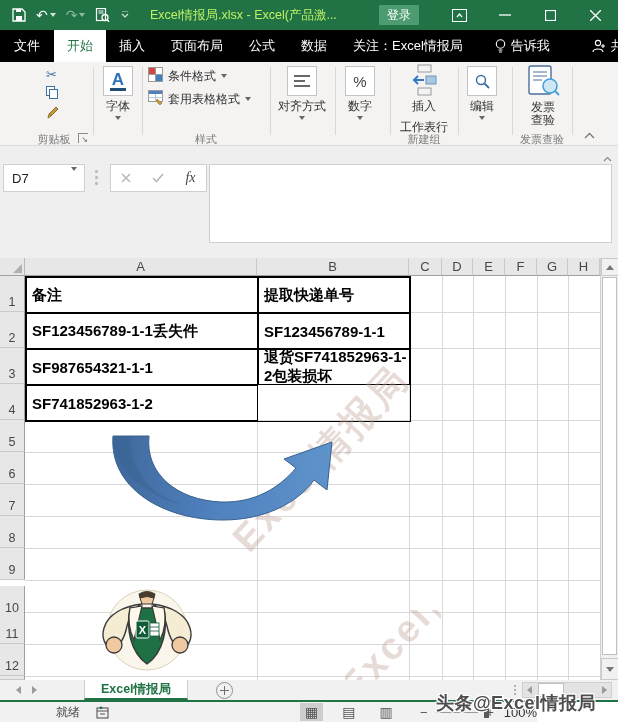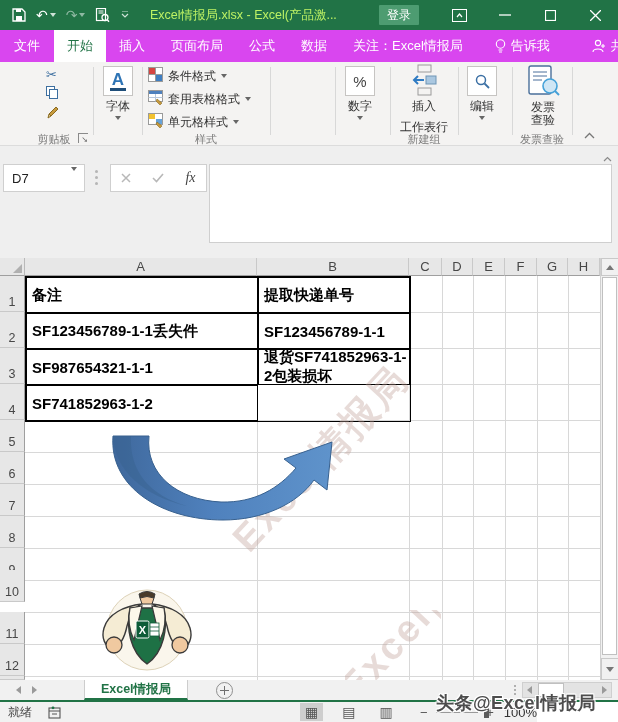--- a/index.html
+++ b/index.html
@@ -10,21 +10,21 @@
   .titlebar { position:absolute; left:0; top:0; width:618px; height:30px; background:#217346; display:flex; align-items:center; color:#fff; }
   .qat { display:flex; align-items:center; gap:10px; padding-left:12px; }
   .qat-btn { display:flex; align-items:center; color:#fff; font-size:14px; line-height:1; cursor:default; }
   .qat-btn.dim { color:#8fb9a3; }
   .caret-down { width:0; height:0; border-left:3px solid transparent; border-right:3px solid transparent; border-top:4px solid #cfe3d8; margin-left:2px; }
   .win-title { position:absolute; left:150px; top:0; height:30px; display:flex; align-items:center; font-size:12.5px; color:#bef264; white-space:nowrap; }
   .login-btn { position:absolute; left:379px; top:5px; width:40px; height:20px; background:#4d9c71; color:#fff; font-size:12px; display:flex; align-items:center; justify-content:center; border-radius:1px; }
   .winctl { position:absolute; top:0; height:30px; width:30px; display:flex; align-items:center; justify-content:center; color:#fff; }
 
   
-  .tabrow { position:absolute; left:0; top:30px; width:618px; height:32px; background:#d946ef; display:flex; align-items:stretch; color:#fff; font-size:13px; }
+  .tabrow { position:absolute; left:0; top:30px; width:618px; height:32px; background:#000000; display:flex; align-items:stretch; color:#fff; font-size:13px; }
   .rtab { display:flex; align-items:center; padding:0 13px; white-space:nowrap; }
   .rtab.active { background:#fff; color:#217346; }
   .rtab.filetab { padding:0 14px; }
   .tab-ico { margin-right:5px; display:flex; align-items:center; }
 
   
   .ribbon { position:absolute; left:0; top:62px; width:618px; height:84px; background:#f4f3f2; border-bottom:1px solid #dcdcdc; }
   .rsep { position:absolute; top:5px; height:68px; width:1px; background:#d8d8d8; }
   .grp-label { position:absolute; top:70px; height:13px; font-size:11px; color:#7a7a7a; text-align:center; }
   .icon-box { width:30px; height:30px; border:1px solid #c6c4c2; background:#fff; display:flex; align-items:center; justify-content:center; margin:0 auto; }
@@ -82,21 +82,21 @@
   .addsheet:before { left:3px; top:7px; width:9px; height:1px; }
   .addsheet:after { left:7px; top:3px; width:1px; height:9px; }
   .sb-dots { margin-left:auto; display:flex; flex-direction:column; gap:2px; margin-right:6px; }
   .sb-dots i { width:2px; height:2px; background:#9a9a9a; border-radius:50%; }
   .hscroll { width:90px; height:16px; background:#e3e3e3; border:1px solid #cfcfcf; display:flex; align-items:center; margin-right:6px; position:relative; }
   .hs-thumb { position:absolute; left:15px; top:0; width:26px; height:14px; background:#fff; border:1px solid #c0c0c0; }
   .hscroll .tri-left { position:absolute; left:4px; }
   .hscroll .tri-right { position:absolute; right:4px; }
 
   
-  .statusbar { position:absolute; left:0; top:702px; width:537px; height:20px; background:#f1f1f1; display:flex; align-items:center; font-size:12px; color:#444; }
+  .statusbar { position:absolute; left:0; top:702px; width:537px; height:20px; background:#f1f1f1; display:flex; align-items:center; font-size:12px; color:#444;padding-left:48px; }
   .ready { margin-left:8px; }
   .acc-ico { margin-left:16px; display:flex; }
   .viewbtns { position:absolute; left:300px; display:flex; gap:14px; align-items:center; }
   .viewbtn { font-size:14px; color:#555; padding:0 5px; line-height:18px; }
   .viewbtn.on { background:#cecece; }
   .zoomctl { position:absolute; left:420px; right:0; display:flex; align-items:center; }
   .zminus,.zplus { color:#555; font-size:13px; width:12px; text-align:center; }
   .ztrack { position:relative; width:100px; height:1px; background:#9a9a9a; margin:0 8px; }
   .ztick { position:absolute; left:50px; top:-3px; width:1px; height:7px; background:#9a9a9a; }
   .zthumb { position:absolute; left:48px; top:-5px; width:5px; height:11px; background:#5a5a5a; }
@@ -244,33 +244,34 @@
     <span><svg width="15" height="15" viewBox="0 0 15 15">
           <rect x="0.5" y="0.5" width="14" height="11" fill="#fff" stroke="#9a9a9a"></rect>
           <rect x="1" y="1" width="13" height="3" fill="#4f81bd"></rect>
           <line x1="0.5" y1="7.5" x2="14.5" y2="7.5" stroke="#b9c9dd"></line>
           <line x1="7.5" y1="4" x2="7.5" y2="11.5" stroke="#b9c9dd"></line>
           <path d="M9,9 l5,4 l-2,2 l-4,-4 z" fill="#c79a3d" stroke="#8a6a20" stroke-width="0.6"></path>
         </svg></span>
     <span>套用表格格式</span>
     <span class="caret"></span>
   </div>
-  <div class="styles-row" style="top:50px">
-    <span><svg width="15" height="15" viewBox="0 0 15 15">
-          <rect x="0.5" y="0.5" width="14" height="11" fill="#fff" stroke="#9a9a9a"></rect>
-          <rect x="1" y="1" width="6" height="5" fill="#f2c230"></rect>
-          <rect x="8" y="6" width="6" height="5" fill="#67a3d9"></rect>
-          <path d="M9,9 l5,4 l-2,2 l-4,-4 z" fill="#c79a3d" stroke="#8a6a20" stroke-width="0.6"></path>
-        </svg></span>
-    <span>单元格样式</span>
-    <span class="caret"></span>
-  </div>
   <div class="grp-label" style="left:148px; width:116px;">样式</div>
   <div class="rsep" style="left:270px"></div>
 
+  <div class="bigbtn" style="left:274px; width:56px;">
+    <div class="icon-box">
+      <svg width="16" height="12" viewBox="0 0 16 12">
+          <line x1="0" y1="1" x2="16" y2="1" stroke="#444" stroke-width="1.6"></line>
+          <line x1="0" y1="6" x2="11" y2="6" stroke="#444" stroke-width="1.6"></line>
+          <line x1="0" y1="11" x2="16" y2="11" stroke="#444" stroke-width="1.6"></line>
+        </svg>
+    </div>
+    <div class="lbl">对齐方式</div>
+    <div class="caret"></div>
+  </div>
   <div class="rsep" style="left:335px"></div>
 
   <div class="bigbtn" style="left:340px; width:40px;">
     <div class="icon-box">
       <span style="font-size:15px;color:#444">%</span>
     </div>
     <div class="lbl">数字</div>
     <div class="caret"></div>
   </div>
   <div class="rsep" style="left:390px"></div>
@@ -393,21 +394,21 @@
   <div id="rowheads">
       <div class="rowhead" style="top: 18px; height: 36px;">1</div>
       <div class="rowhead" style="top: 54px; height: 36px;">2</div>
       <div class="rowhead" style="top: 90px; height: 36px;">3</div>
       <div class="rowhead" style="top: 126px; height: 36px;">4</div>
       <div class="rowhead" style="top: 162px; height: 32px;">5</div>
       <div class="rowhead" style="top: 194px; height: 32px;">6</div>
       <div class="rowhead" style="top: 226px; height: 32px;">7</div>
       <div class="rowhead" style="top: 258px; height: 32px;">8</div>
       <div class="rowhead" style="top: 290px; height: 32px;">9</div>
-      <div class="rowhead" style="top: 312px; height: 32px;">10</div>
+      <div class="rowhead" style="top: 328px; height: 32px;">10</div>
       <div class="rowhead" style="top: 354px; height: 32px;">11</div>
       <div class="rowhead" style="top: 386px; height: 32px;">12</div>
       <div class="rowhead" style="top: 418px; height: 4px;"></div>
     </div>
   <div class="corner">
       <i></i>
     </div>
 
   <div class="xtable" id="xtable">
       <div class="xcell">备注</div>

